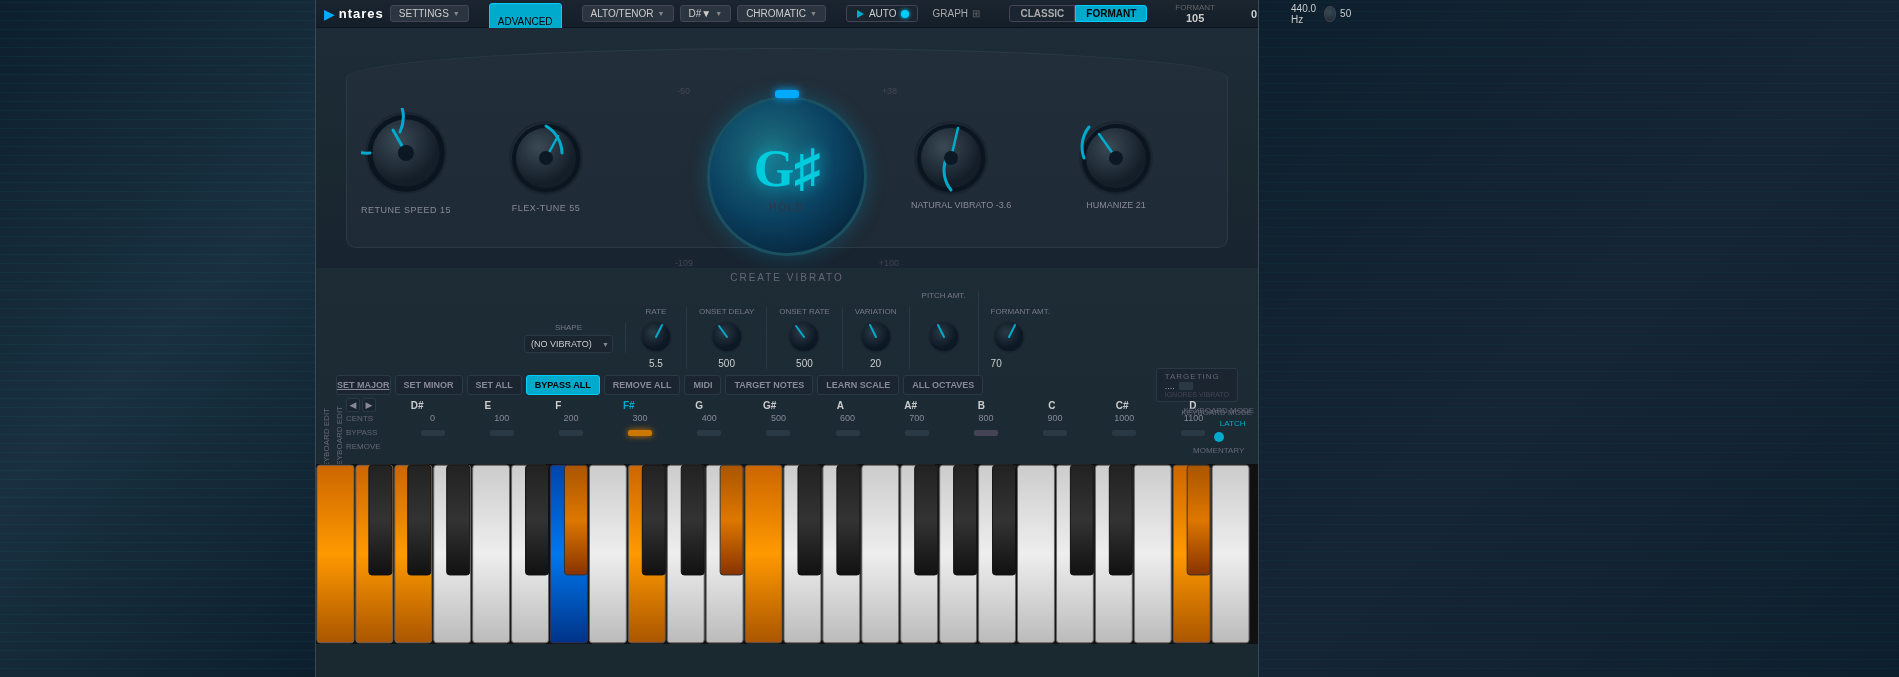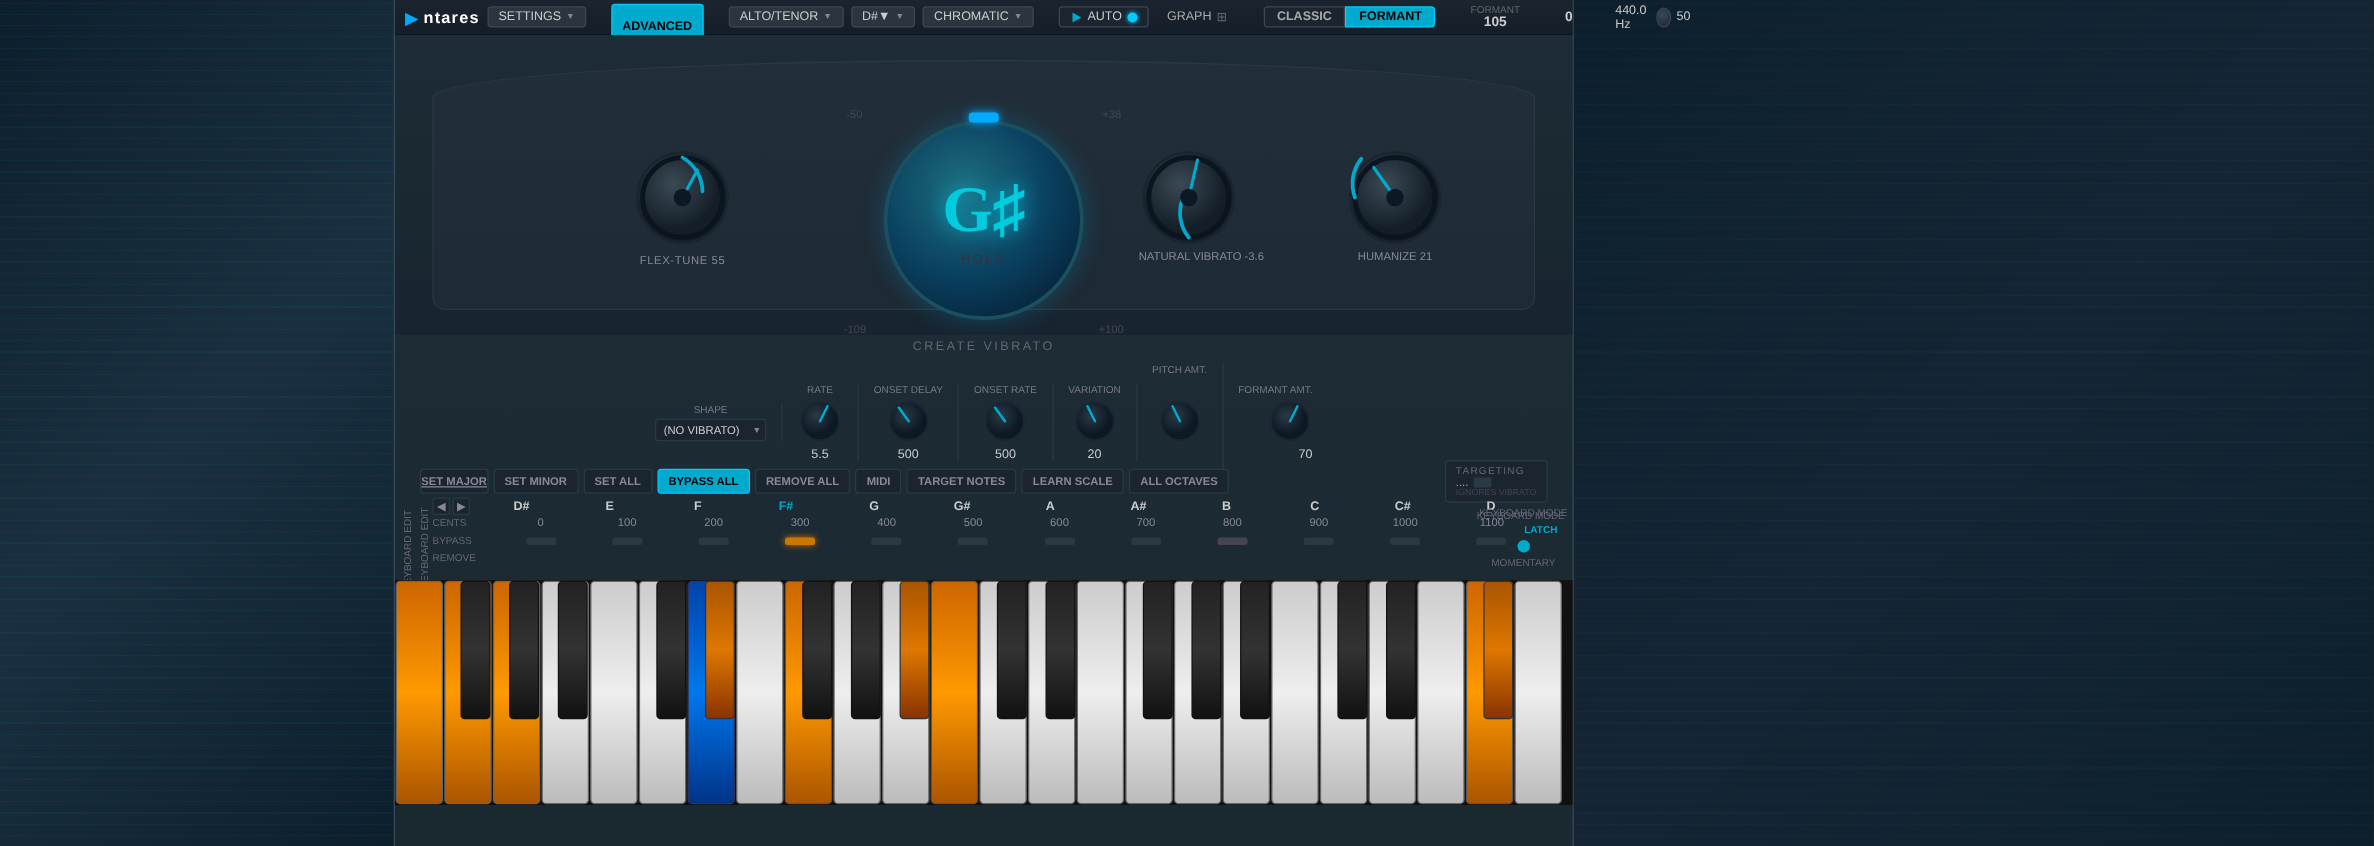--- a/index.html
+++ b/index.html
@@ -90,21 +90,21 @@
     }
     .logo-arrow {
       color: #00aaff;
       font-size: 14px;
     }
 
     .btn-tab {
       padding: 12px 8px;
       border-radius: 3px;
       font-size: 10px;
-      font-weight: bold;
+      font-weight: normal;
       cursor: pointer;
       border: 1px solid transparent;
       color: #aaa;
       background: transparent;
       margin-top: 15px;
     }
     .btn-tab.active {
       background: #00aacc;
       color: #000;
       border-color: #00ccff;
@@ -397,20 +397,42 @@
     <div class="hz-display">
       <span class="hz-value">440.0 Hz</span>
       <div class="hz-knob"></div>
       <span class="hz-value">50</span>
     </div>
   </div>
 
   <div class="knob-area">
     <div class="knob-panel"></div>
 
+    <div class="knob-container retune-knob" style="position:absolute; top:80px; left:45px;">
+      <div style="position:relative; width:90px; height:90px;">
+        <svg width="90" height="90" viewBox="0 0 90 90" style="cursor:pointer;">
+          <circle cx="45" cy="45" r="40" fill="url(#kgrad)" stroke="#1a2530" stroke-width="2"></circle>
+          <defs>
+            <radialGradient id="kgrad" cx="40%" cy="35%">
+              <stop offset="0%" stop-color="#3a4a55"></stop>
+              <stop offset="100%" stop-color="#141e28"></stop>
+            </radialGradient>
+          </defs>
+
+          <circle cx="45" cy="45" r="36" fill="none" stroke="#0a1520" stroke-width="5"></circle>
+          <path d="M 45 45 m -36 0 a 36 36 0 1 1 30 -21" fill="none" stroke="#00aacc" stroke-width="3" stroke-linecap="round"></path>
+
+          <line x1="45" y1="45" x2="32" y2="22" stroke="#00aacc" stroke-width="3" stroke-linecap="round"></line>
+          <circle cx="45" cy="45" r="8" fill="#0d1825"></circle>
+        </svg>
+      </div>
+      <div class="knob-label" style="font-size:9px; color:#889; margin-top:2px;">
+        RETUNE SPEED <span>15</span>
+      </div>
+    </div>
 
     <div class="knob-container flextune-knob" style="position:absolute; top:90px; left:190px;">
       <div style="position:relative; width:80px; height:80px;">
         <svg width="80" height="80" viewBox="0 0 80 80" style="cursor:pointer;">
           <defs>
             <radialGradient id="kgrad2" cx="40%" cy="35%">
               <stop offset="0%" stop-color="#3a4a55"></stop>
               <stop offset="100%" stop-color="#141e28"></stop>
             </radialGradient>
           </defs>
@@ -573,21 +595,21 @@
                 <stop offset="0%" stop-color="#2a3a45"></stop>
                 <stop offset="100%" stop-color="#0d1825"></stop>
               </radialGradient>
             </defs>
           <line x1="18" y1="18" x2="12" y2="6" stroke="#00aacc" stroke-width="2" stroke-linecap="round"></line>
         </svg>
         <div style="font-size:10px; color:#ccc;">18</div>
       </div>
 
 
-      <div style="display:flex; flex-direction:column; align-items:flex-end; gap:3px; padding:0 12px;">
+      <div style="display:flex; flex-direction:column; align-items:flex-start; gap:3px; padding:0 12px;">
         <div style="font-size:8px; color:#778; text-transform:uppercase;">FORMANT AMT.</div>
         <svg width="36" height="36" viewBox="0 0 36 36" style="cursor:pointer;">
           <circle cx="18" cy="18" r="15" fill="url(#mk7)" stroke="#1a2530" stroke-width="1.5"></circle>
           <defs>
               <radialGradient id="mk7" cx="40%" cy="35%">
                 <stop offset="0%" stop-color="#2a3a45"></stop>
                 <stop offset="100%" stop-color="#0d1825"></stop>
               </radialGradient>
             </defs>
           <line x1="18" y1="18" x2="24" y2="6" stroke="#00aacc" stroke-width="2" stroke-linecap="round"></line>
@@ -727,21 +749,21 @@
 
     <div style="position:absolute; left:4px; top:8px; display:flex; flex-direction:column; align-items:center; gap:4px;">
       <div style="font-size:8px; color:#667; text-transform:uppercase; writing-mode:vertical-rl; transform:rotate(180deg); margin-bottom:2px;">KEYBOARD EDIT</div>
       <div style="font-size:9px; color:#cc3333; font-weight:bold; cursor:pointer;">REMOVE</div>
       <div style="width:10px; height:10px; background:#00aacc; border-radius:50%; cursor:pointer;"></div>
       <div style="font-size:8px; color:#667; text-transform:uppercase;">BYPASS</div>
     </div>
 
     <div style="position:absolute; right:4px; top:8px; display:flex; flex-direction:column; align-items:center; gap:4px;">
       <div style="font-size:8px; color:#667; text-transform:uppercase;">KEYBOARD MODE</div>
-      <div style="font-size:8px; color:#00aacc; font-weight:bold;margin-left:28px;">LATCH</div>
+      <div style="font-size:8px; color:#00aacc; font-weight:normal;margin-left:28px;">LATCH</div>
       <div style="width:10px; height:10px; background:#00aacc; border-radius:50%; cursor:pointer;"></div>
       <div style="font-size:8px; color:#667;">MOMENTARY</div>
     </div>
 
     <div style="position:absolute; top:66px; left:0; right:0; height:180px; background:#111; display:flex; overflow:hidden;">
 
       <svg width="944" height="180" viewBox="0 0 944 180" style="display:block;">
 
         <rect x="0" y="0" width="944" height="180" fill="#111"></rect>
 

